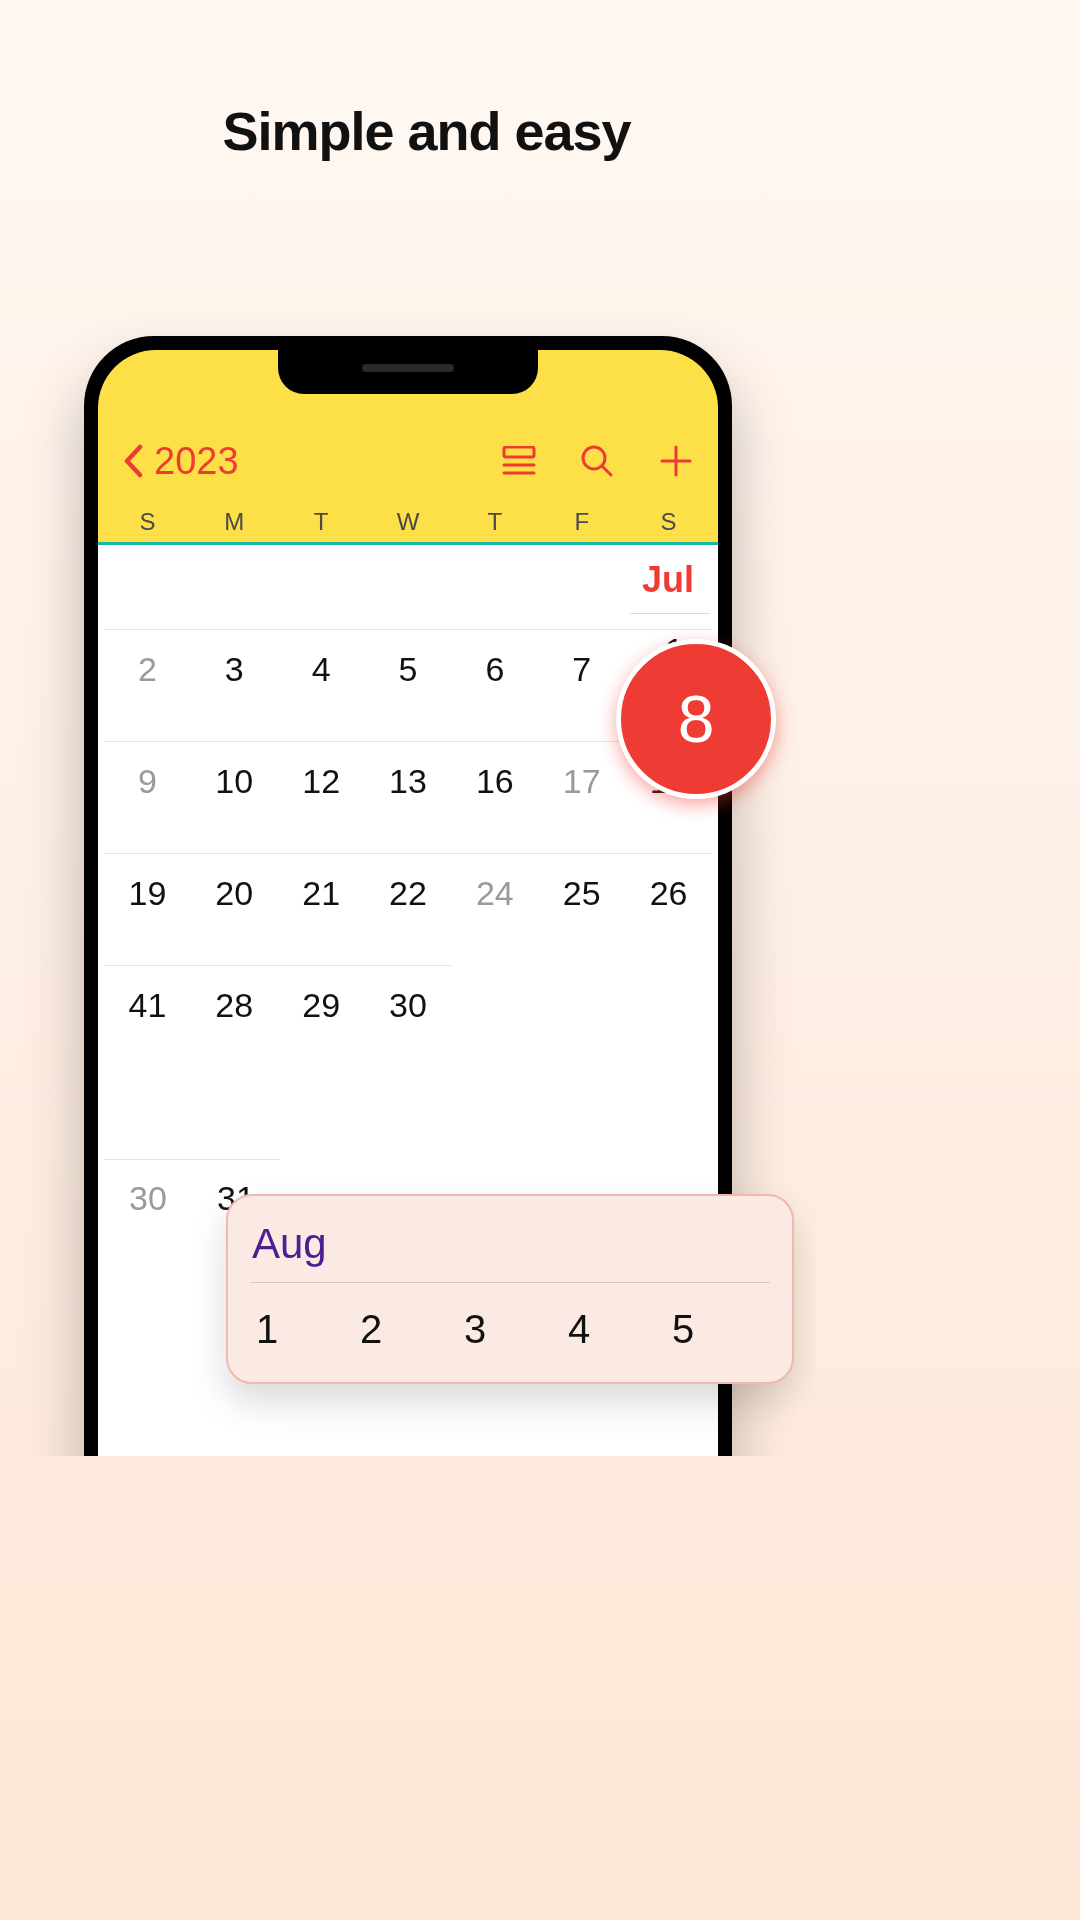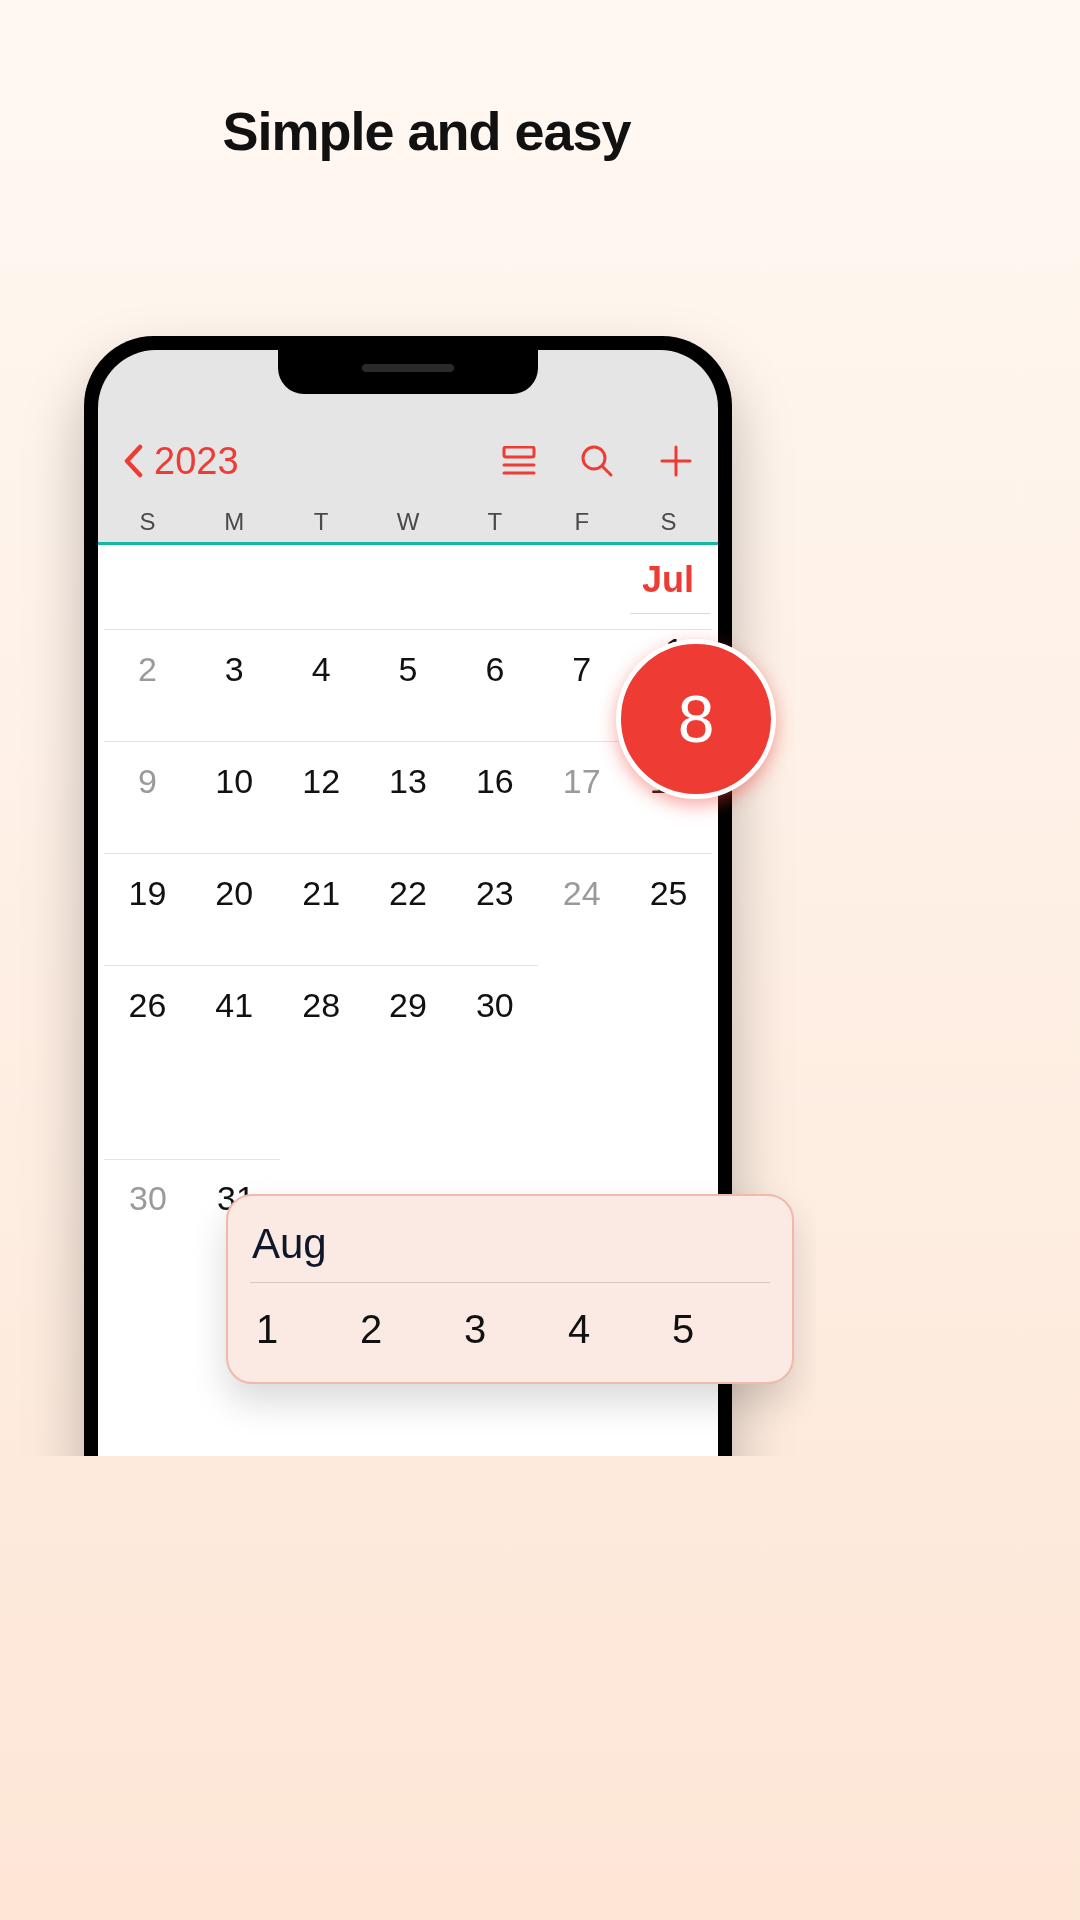--- a/index.html
+++ b/index.html
@@ -44,21 +44,21 @@
     width: 648px;
     height: 1200px;
     border-radius: 70px;
     background: #000;
     padding: 14px;
     box-shadow: 0 30px 60px rgba(0,0,0,.25);
   }
   .screen {
     width: 100%;
     height: 100%;
-    background: #e5e5e5;
+    background: #fde047;
     border-radius: 58px;
     overflow: hidden;
     position: relative;
   }
   .notch {
     position: absolute;
     top: 0;
     left: 50%;
     transform: translateX(-50%);
     width: 260px;
@@ -206,21 +206,21 @@
     background: #FBEAE3;
     border: 2px solid #F1B8AC;
     border-radius: 26px;
     padding: 24px 22px 30px 22px;
     box-shadow: 0 18px 36px rgba(0,0,0,.15);
     z-index: 40;
   }
   .popover-title {
     font-size: 42px;
     font-weight: 500;
-    color: #0f172a;
+    color: #4c1d95;
     margin-bottom: 14px;
     padding-left: 2px;
   }
   .popover hr {
     border: none;
     border-top: 1px solid #d7c7bf;
     margin-bottom: 24px;
   }
   .popover-days {
     display: grid;
@@ -305,21 +305,20 @@
         <div class="cell">12</div>
         <div class="cell">13</div>
         <div class="cell">16</div>
 
         <div class="cell weekend">17</div>
         <div class="cell">18</div>
         <div class="cell">19</div>
         <div class="cell">20</div>
         <div class="cell">21</div>
         <div class="cell">22</div>
-        <div class="cell">23</div>
 
         <div class="cell weekend">24</div>
         <div class="cell">25</div>
         <div class="cell">26</div>
         <div class="cell">41</div>
         <div class="cell">28</div>
         <div class="cell">29</div>
         <div class="cell">30</div>
       </div>
 

